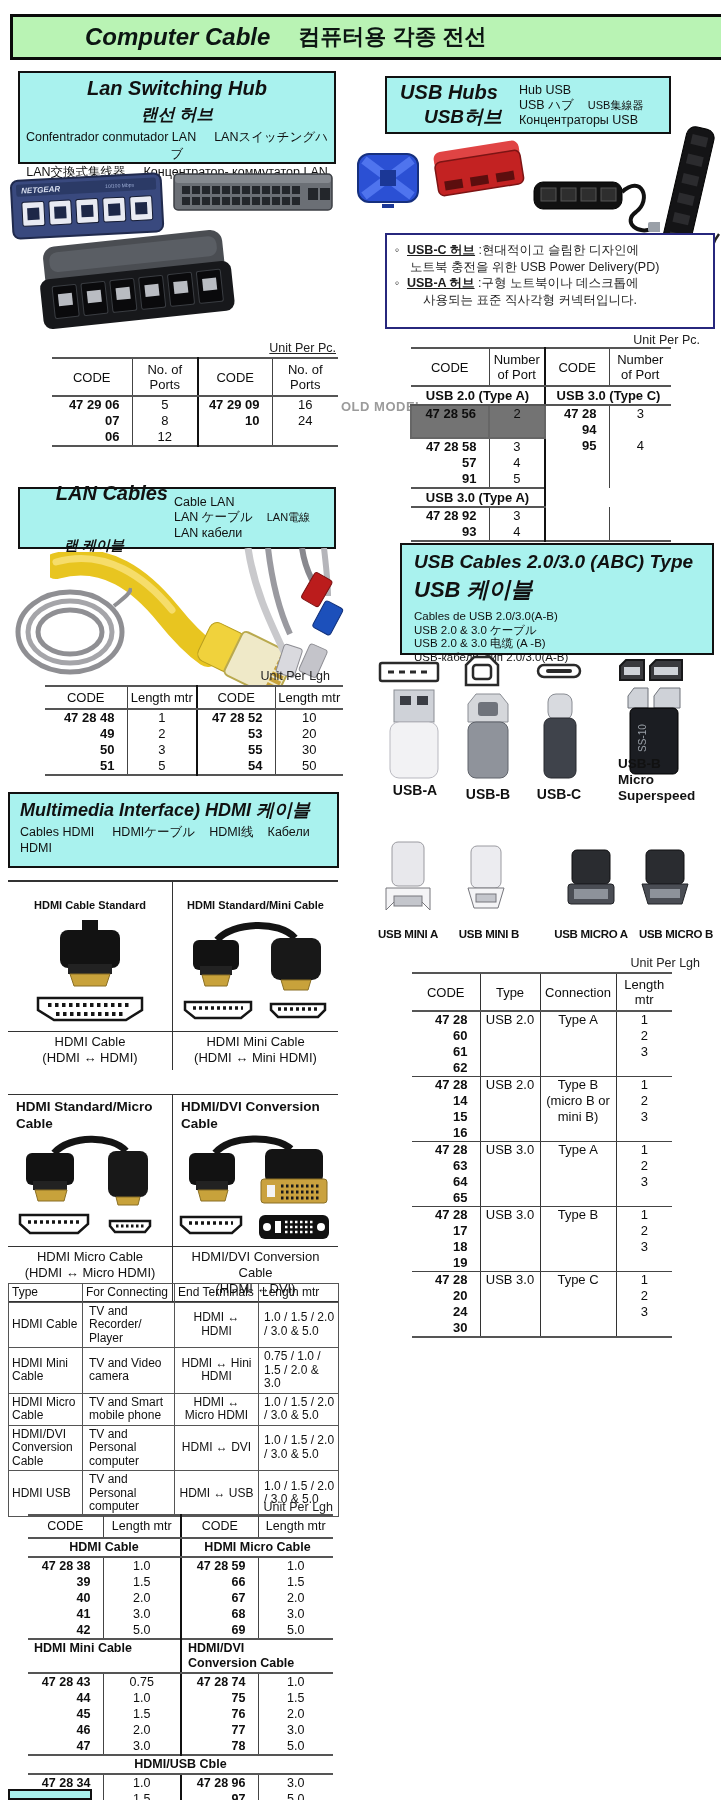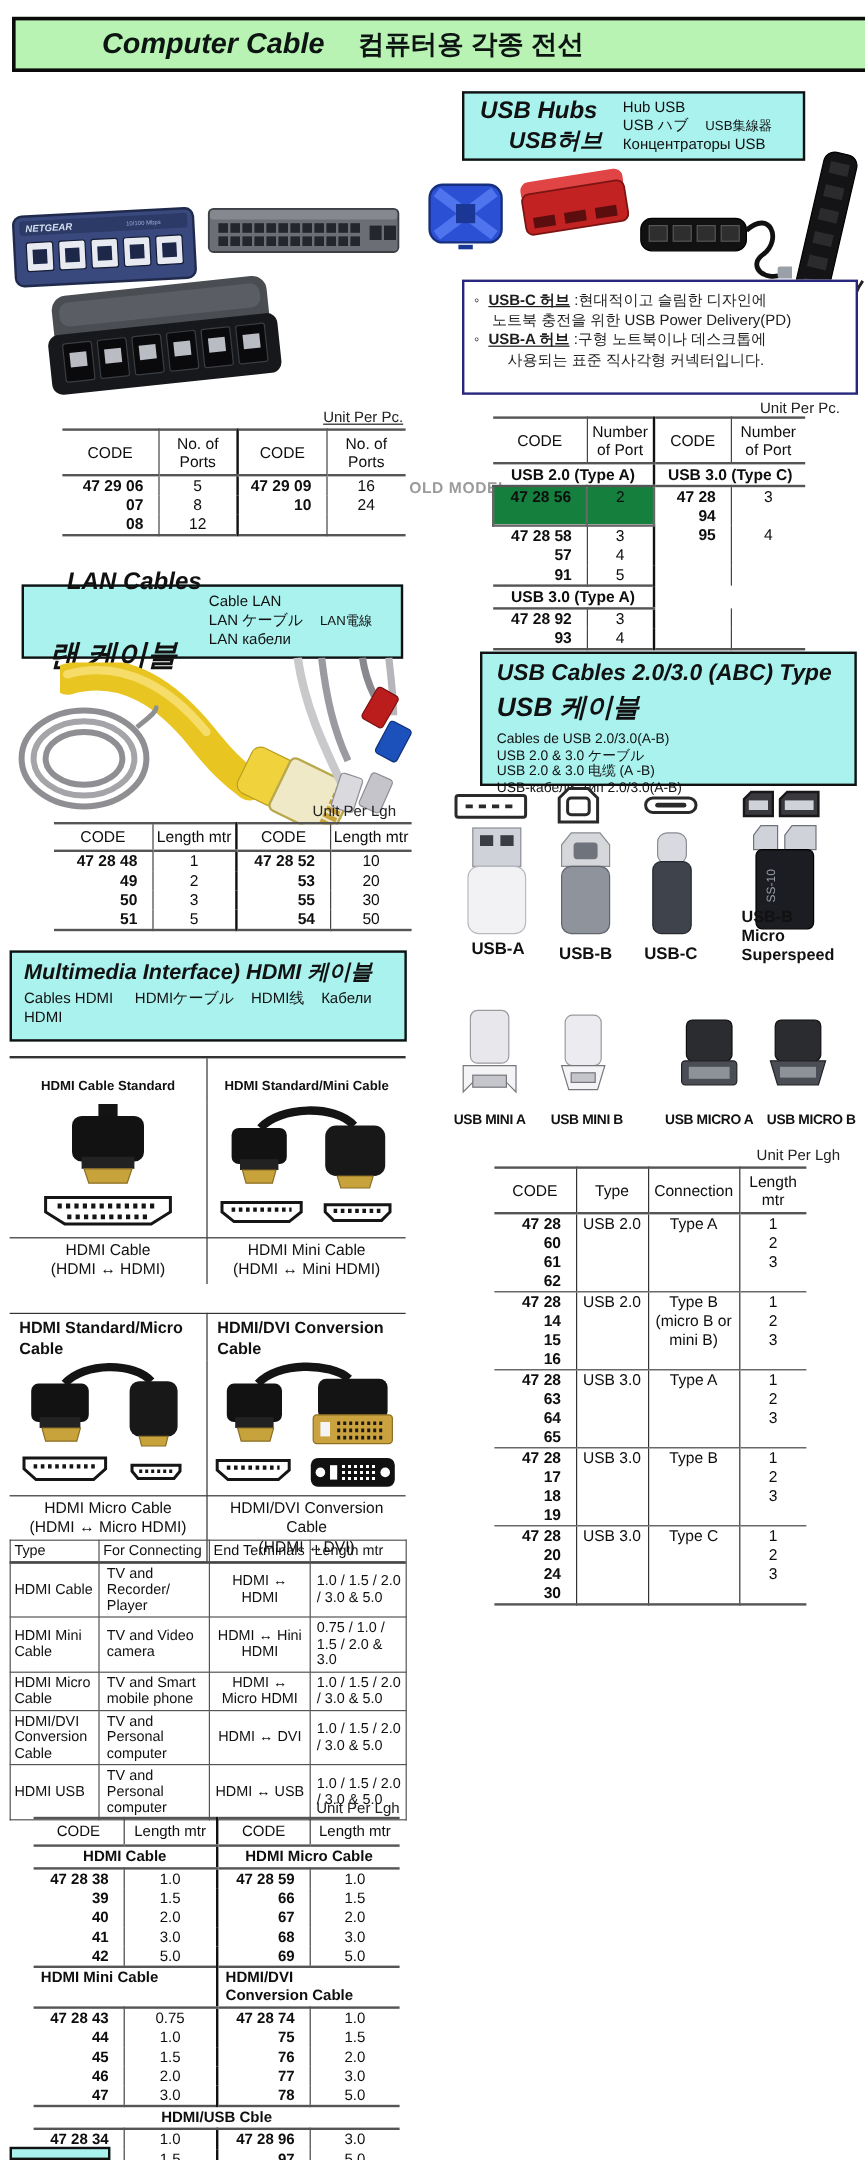--- a/index.html
+++ b/index.html
@@ -31,21 +31,21 @@
         font-size:13px;color:#0e0e0e;table-layout:fixed;}
   table.catalog td{padding:0 5px;white-space:pre-line;line-height:16px;vertical-align:top;overflow:hidden;}
   table.catalog td.head{text-align:center;font-weight:normal;border-bottom:2px solid #555;
         padding:3px 2px;line-height:15px;vertical-align:middle;}
   table.catalog td.code{font-weight:bold;text-align:right;padding-right:12px;}
   table.catalog td.num{text-align:center;}
   table.catalog td.mid{text-align:center;}
   table.catalog td.sec{font-weight:bold;text-align:center;border-top:2px solid #555;border-bottom:2px solid #555;
         line-height:15px;padding:1px 2px;}
   table.catalog td.secl{text-align:left;padding-left:6px;}
-  table.catalog td.old{background:#15803d;border:2px solid #666;}
+  table.catalog td.old{background:#737373;border:2px solid #666;}
   .pairv td.col1,.pairv td.col3{border-left:1.5px solid #444;}
   .pairv td.col2{border-left:2.5px solid #111;}
   .allv td.col1,.allv td.col2,.allv td.col3{border-left:1.5px solid #333;}
   .grouped td{border-bottom:1.5px solid #444;}
   table.grid td{border:1px solid #555;}
   table.grid{border:1px solid #555;font-size:12px;}
   table.grid td{padding:2px 3px;line-height:13.5px;}
   table.grid td.head{border-bottom:1px solid #555;font-weight:normal;}
   table.grid td.tname{text-align:left;}
   table.grid td.tdesc{text-align:left;padding-left:6px;}
@@ -83,20 +83,30 @@
 </head>
 <body>
 
 <div id="page">
 
   <div class="abs hdr">
     <span class="hdr-en">Computer Cable</span>
     <span class="hdr-ko">컴퓨터용 각종 전선</span>
   </div>
 
+  <div class="abs cyanbox" style="left:18px;top:71px;width:318px;height:93px;">
+    <div class="bt1">Lan Switching Hub</div>
+    <div class="bt2">랜선 허브</div>
+    <div class="bt3">
+      <span>Confentrador conmutador LAN</span><span class="gap1">LANスイッチングハブ</span>
+    </div>
+    <div class="bt3" style="margin-top:1px;">
+      <span>LAN交換式集线器</span><span class="gap1">Концентратор- коммутатор LAN</span>
+    </div>
+  </div>
 
   <div class="abs" style="left:8px;top:163px;">
     <svg width="160" height="84" viewBox="0 0 160 84">
       <g transform="rotate(-3 80 42)">
         <rect x="4" y="14" width="150" height="58" rx="7" fill="#39497e" stroke="#202a4d" stroke-width="2"></rect>
         <rect x="9" y="18" width="140" height="12" rx="2" fill="#2b3a66"></rect>
         <text x="14" y="27" font-size="8" fill="#d7deef" font-weight="bold" font-style="italic">NETGEAR</text>
         <text x="98" y="26" font-size="5" fill="#9fb0d8">10/100 Mbps</text>
         <rect x="14" y="36" width="22" height="24" rx="2" fill="#e8eaf2" stroke="#141b33"></rect>
         <rect x="41" y="36" width="22" height="24" rx="2" fill="#e8eaf2" stroke="#141b33"></rect>
@@ -188,21 +198,21 @@
           <td class="col2 code">47 29 09</td>
           <td class="col3 num">16</td>
         </tr>
         <tr>
           <td class="col0 code">07</td>
           <td class="col1 num">8</td>
           <td class="col2 code">10</td>
           <td class="col3 num">24</td>
         </tr>
         <tr>
-          <td class="col0 code">08</td>
+          <td class="col0 code">06</td>
           <td class="col1 num">12</td>
           <td class="col2 code"></td>
           <td class="col3 num"></td>
         </tr>
       </tbody>
     </table>
 
   <div class="abs cyanbox" style="left:385px;top:76px;width:286px;height:58px;display:flex;align-items:center;">
     <div style="width:124px;text-align:center;">
       <div style="font-size:20px;font-weight:bold;font-style:italic;">USB Hubs</div>
@@ -329,21 +339,21 @@
           <td class="col1 num">4</td>
           <td class="col2 code"></td>
           <td class="col3 num"></td>
         </tr>
       </tbody>
     </table>
 
   <div class="abs cyanbox" style="left:18px;top:487px;width:318px;height:62px;display:flex;align-items:center;">
     <div style="width:148px;text-align:center;">
       <div style="font-size:20px;font-weight:bold;font-style:italic;text-align:right;">LAN Cables</div>
-      <div style="font-size:25px;font-weight:bold;font-style:italic;margin-top:32px;">랜 케이블</div>
+      <div style="font-size:14px;font-weight:bold;font-style:italic;margin-top:32px;">랜 케이블</div>
     </div>
     <div style="font-size:12.5px;line-height:15.5px;padding-left:6px;">
       <div>Cable LAN</div>
       <div><span>LAN ケーブル</span><span class="gap2 small">LAN電線</span></div>
       <div>LAN кабели</div>
     </div>
   </div>
 
   <div class="abs" style="left:50px;top:552px;">
     <svg width="250" height="135" viewBox="0 0 250 135">

